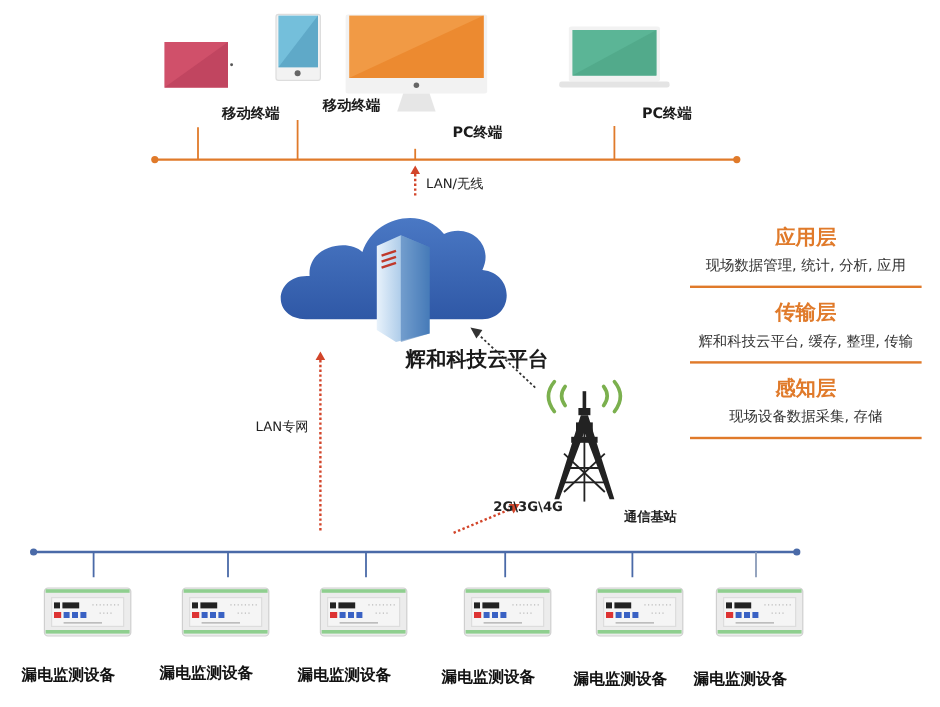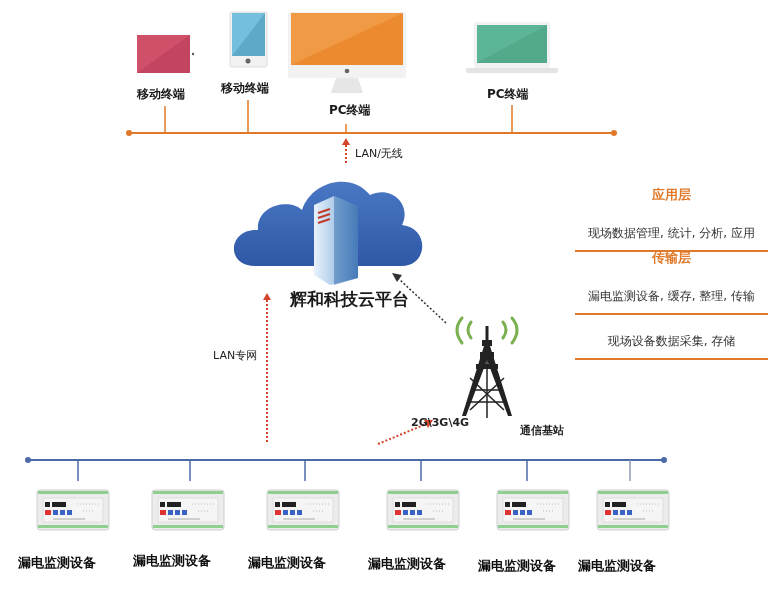--- a/index.html
+++ b/index.html
@@ -1,23 +1,23 @@
 <!DOCTYPE html>
 <html><head>
 <meta charset="utf-8">
 <style>
   html,body{margin:0;padding:0;background:#ffffff;}
   body{width:783px;height:589px;position:relative;overflow:hidden;font-family:"DejaVu Sans","Liberation Sans",sans-serif;}
   .abs{position:absolute;}
-  .lbl{position:absolute;font-size:12px;font-weight:bold;color:#1a1a1a;white-space:nowrap;}
+  .lbl{position:absolute;font-size:12px;font-weight:bold;color:#1a1a1a;white-space:nowrap;margin-left:48px;}
   .lbl-sm{position:absolute;font-size:11px;color:#222;white-space:nowrap;}
   .dev-lbl{position:absolute;font-size:13px;font-weight:bold;color:#111;white-space:nowrap;text-align:left;width:110px;}
   .layer{position:absolute;left:575px;width:193px;text-align:center;}
-  .layer .t{font-size:13px;font-weight:bold;color:#e07a2a;}
-  .layer .d{font-size:12px;color:#333;margin-top:21px;}
+  .layer .t{font-size:17px;font-weight:bold;color:#e07a2a;}
+  .layer .d{font-size:12px;color:#333;margin-top:4px;}
   .layer .u{height:2px;background:#e07a2a;margin-top:8px;}
 </style>
 </head>
 <body>
 
 <svg class="abs" style="left:0;top:0" width="783" height="589">
   <defs>
     <linearGradient id="cloudg" x1="0" y1="0" x2="0" y2="1">
       <stop offset="0" stop-color="#4a78c4"></stop>
         <stop offset="1" stop-color="#2f58a6"></stop>
@@ -237,19 +237,20 @@
 <div class="lbl-sm" style="left:399px;top:416px;font-weight:bold;margin-left:12px;">2G\3G\4G</div>
 <div class="lbl-sm" style="left:520px;top:407px;font-weight:bold;margin-top:16px;">通信基站</div>
 
 <div class="layer" style="top:186px;">
   <div class="t">应用层</div>
   <div class="d">现场数据管理, 统计, 分析, 应用</div>
   <div class="u"></div>
 </div>
 <div class="layer" style="top:249px;">
   <div class="t">传输层</div>
-  <div class="d">漏电监测设备, 缓存, 整理, 传输</div>
+  <div class="d">辉和科技云平台, 缓存, 整理, 传输</div>
   <div class="u"></div>
 </div>
 <div class="layer" style="top:312px;">
+  <div class="t">感知层</div>
   <div class="d">现场设备数据采集, 存储</div>
   <div class="u"></div>
 </div>
 
 </body></html>

